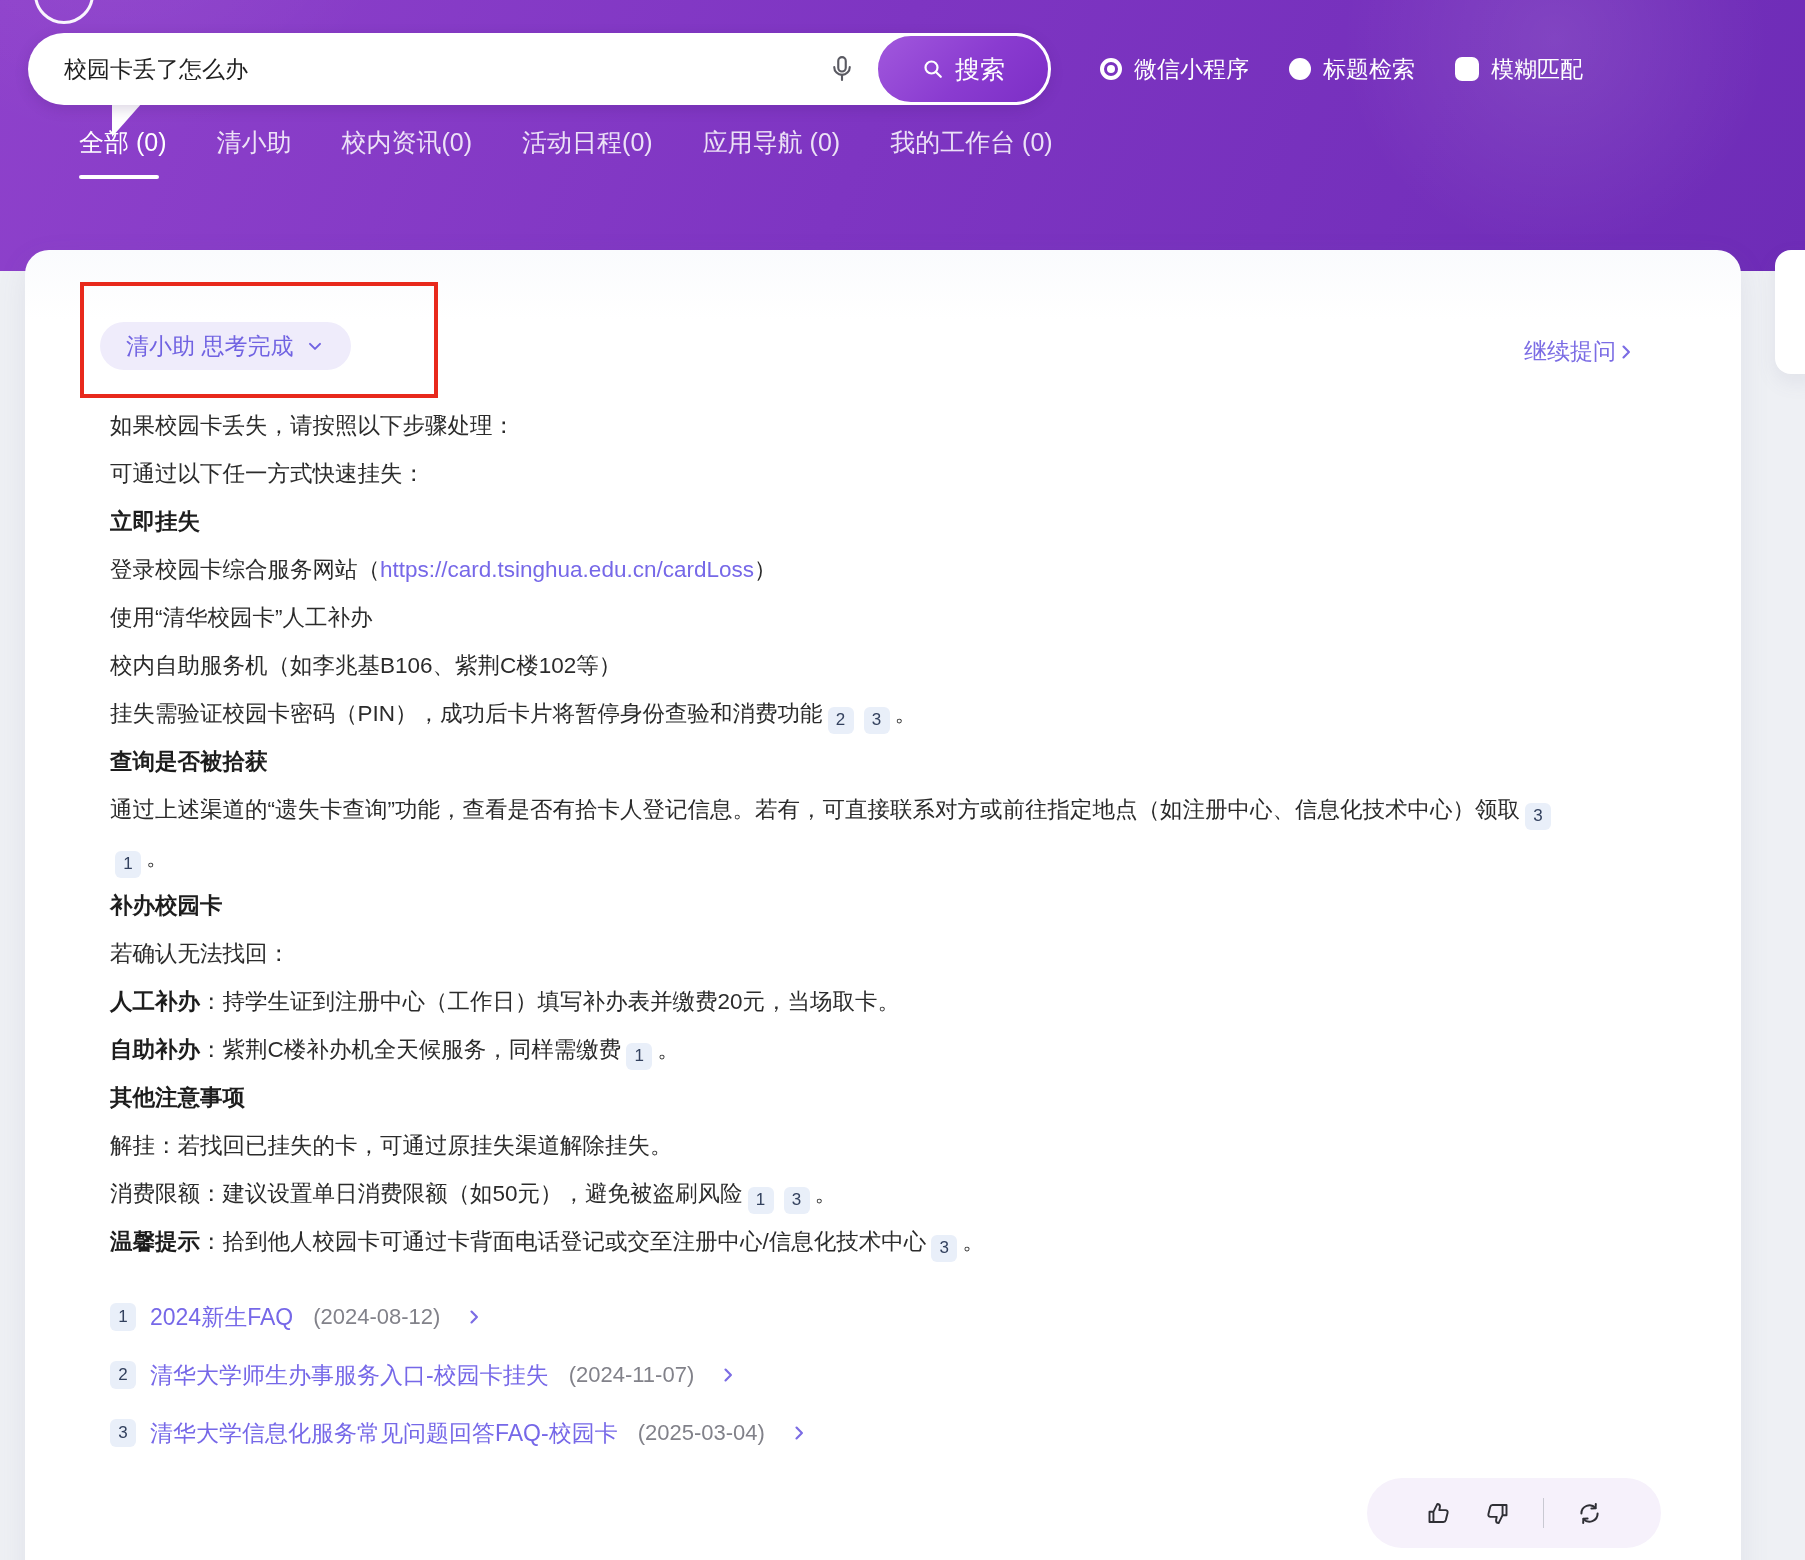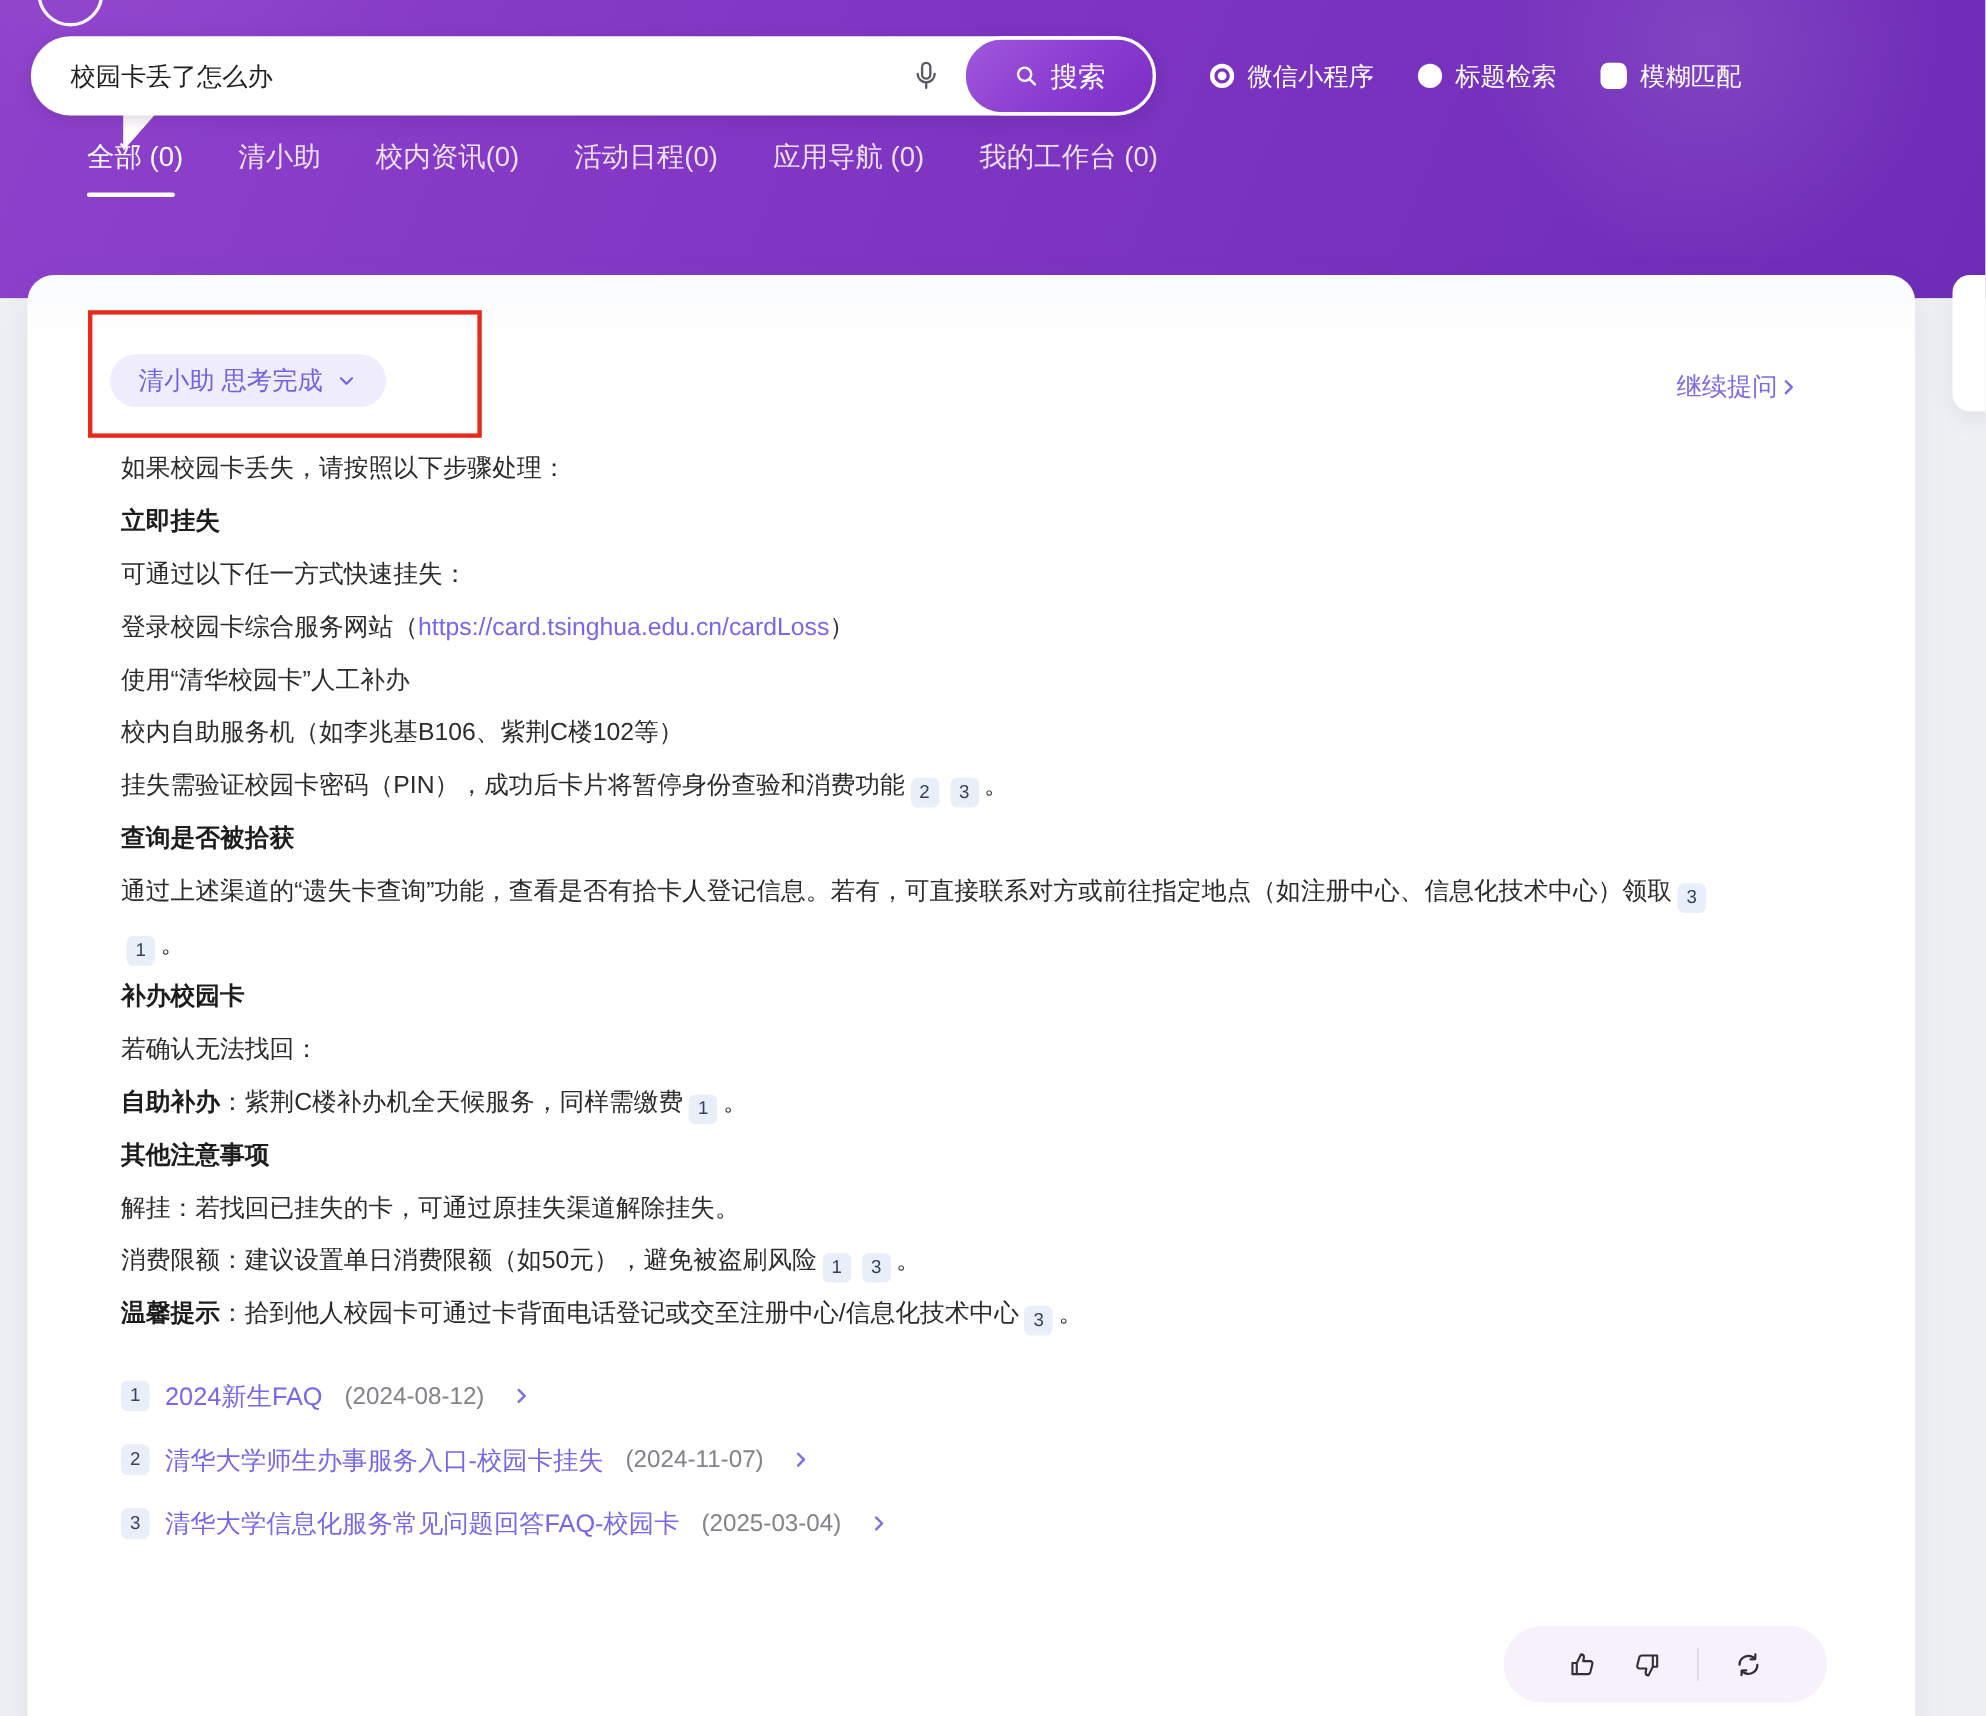--- a/index.html
+++ b/index.html
@@ -185,30 +185,31 @@
     <span>
       <svg viewBox="0 0 24 24" width="20" height="20" fill="none" stroke="#7b6ce4" stroke-width="2.6" stroke-linecap="round" stroke-linejoin="round">
         <path d="M9 5.5l6.5 6.5L9 18.5"></path>
       </svg>
     </span>
   </div>
 
   <div class="answer-body">
 
     <p class="line"><span>如果校园卡丢失，请按照以下步骤处理：</span></p>
+      <p class="line"><span>可通过以下任一方式快速挂失：</span></p>
       <p class="line"><span class="b">立即挂失</span></p>
-      <p class="line"><span>可通过以下任一方式快速挂失：</span></p>
       <p class="line"><span>登录校园卡综合服务网站（</span><span class="lnk">https://card.tsinghua.edu.cn/cardLoss</span><span>）</span></p>
       <p class="line"><span>使用“清华校园卡”人工补办</span></p>
       <p class="line"><span>校内自助服务机（如李兆基B106、紫荆C楼102等）</span></p>
       <p class="line"><span>挂失需验证校园卡密码（PIN），成功后卡片将暂停身份查验和消费功能</span><span class="cite">2</span><span class="cite">3</span><span>。</span></p>
       <p class="line"><span class="b">查询是否被拾获</span></p>
       <p class="line"><span>通过上述渠道的“遗失卡查询”功能，查看是否有拾卡人登记信息。若有，可直接联系对方或前往指定地点（如注册中心、信息化技术中心）领取</span><span class="cite">3</span><span class="cite">1</span><span>。</span></p>
       <p class="line"><span class="b">补办校园卡</span></p>
       <p class="line"><span>若确认无法找回：</span></p>
+      <p class="line"><span class="b">人工补办</span><span>：持学生证到注册中心（工作日）填写补办表并缴费20元，当场取卡。</span></p>
       <p class="line"><span class="b">自助补办</span><span>：紫荆C楼补办机全天候服务，同样需缴费</span><span class="cite">1</span><span>。</span></p>
       <p class="line"><span class="b">其他注意事项</span></p>
       <p class="line"><span>解挂：若找回已挂失的卡，可通过原挂失渠道解除挂失。</span></p>
       <p class="line"><span>消费限额：建议设置单日消费限额（如50元），避免被盗刷风险</span><span class="cite">1</span><span class="cite">3</span><span>。</span></p>
       <p class="line"><span class="b">温馨提示</span><span>：拾到他人校园卡可通过卡背面电话登记或交至注册中心/信息化技术中心</span><span class="cite">3</span><span>。</span></p>
       <div class="refs">
         <div class="ref-row">
           <span class="ref-num">1</span>
           <span class="ref-title">2024新生FAQ</span>
           <span class="ref-date">(2024-08-12)</span>

